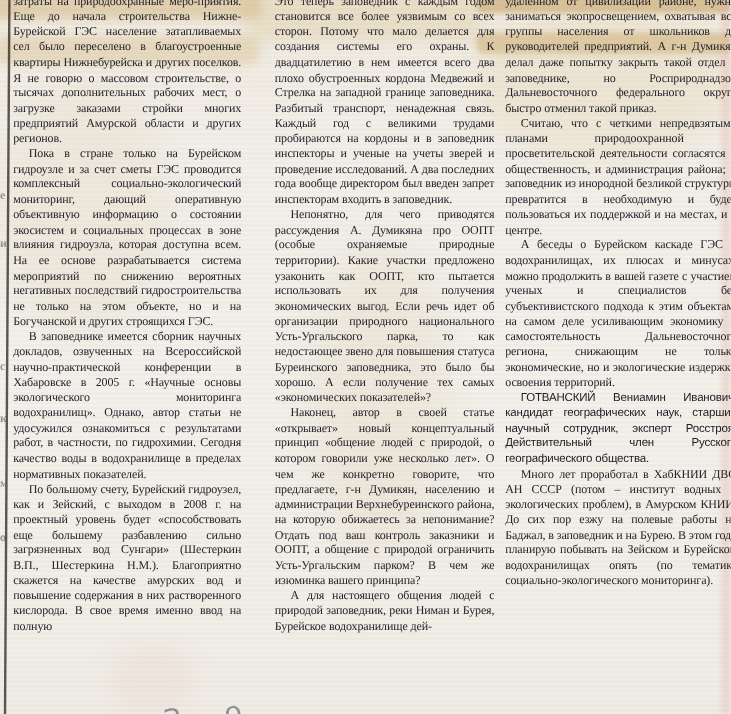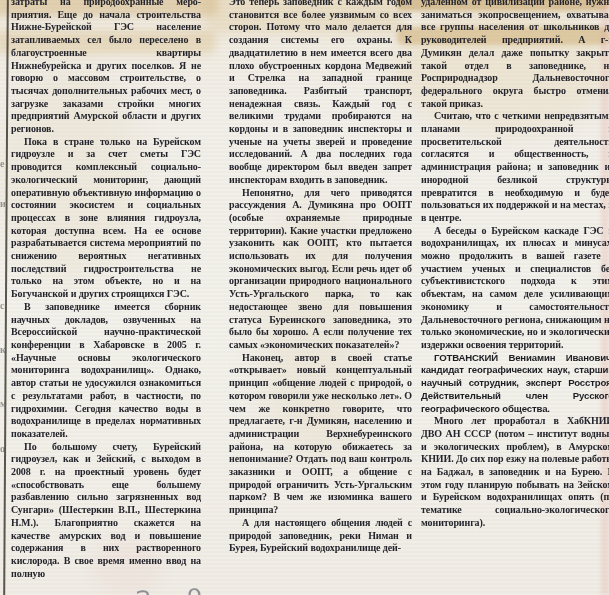--- a/index.html
+++ b/index.html
@@ -38,21 +38,21 @@
     background:var(--rule);opacity:.8;transform:rotate(.35deg);
   }
   .edge-frag{
     position:absolute;left:0;width:5px;overflow:hidden;
     color:#4c4a46;font-size:10px;font-weight:bold;opacity:.55;
   }
   
   .col{
     position:absolute;top:0;height:595px;overflow:hidden;
     color:var(--ink);
-    font-size:10px;font-weight:bold;line-height:12.7px;
+    font-size:10px;font-weight:normal;line-height:12.7px;
     letter-spacing:-0.1px;text-align:justify;
   }
   .col-inner{margin-top:-4px;}
   .col-1{left:11px;width:190px;}
   .col-2{left:229px;width:183px;}
   .col-3{left:421px;width:193px;}
   .col p{margin:0;text-indent:13px;}
   .col p.noindent{text-indent:0;}
   .col p.signature{
     font-family:"Liberation Sans", sans-serif;
@@ -97,21 +97,21 @@
       <p>В заповеднике имеется сборник научных докладов, озвученных на Всероссийской научно-практической конференции в Хабаровске в 2005 г. «Научные основы экологического мониторинга водохранилищ». Однако, автор статьи не удосужился ознакомиться с результатами работ, в частности, по гидрохимии. Сегодня качество воды в водохранилище в пределах нормативных показателей.</p>
       <p>По большому счету, Бурейский гидроузел, как и Зейский, с выходом в 2008 г. на проектный уровень будет «способствовать еще большему разбавлению сильно загрязненных вод Сунгари» (Шестеркин В.П., Шестеркина Н.М.). Благоприятно скажется на качестве амурских вод и повышение содержания в них растворенного кислорода. В свое время именно ввод на полную</p>
     </div>
   </div>
 
   <div class="col col-2">
     <div class="col-inner">
       <p class="noindent">Это теперь заповедник с каждым годом становится все более уязвимым со всех сторон. Потому что мало делается для создания системы его охраны. К двадцатилетию в нем имеется всего два плохо обустроенных кордона Медвежий и Стрелка на западной границе заповедника. Разбитый транспорт, ненадежная связь. Каждый год с великими трудами пробираются на кордоны и в заповедник инспекторы и ученые на учеты зверей и проведение исследований. А два последних года вообще директором был введен запрет инспекторам входить в заповедник.</p>
       <p>Непонятно, для чего приводятся рассуждения А. Думикяна про ООПТ (особые охраняемые природные территории). Какие участки предложено узаконить как ООПТ, кто пытается использовать их для получения экономических выгод. Если речь идет об организации природного национального Усть-Ургальского парка, то как недостающее звено для повышения статуса Буреинского заповедника, это было бы хорошо. А если получение тех самых «экономических показателей»?</p>
       <p>Наконец, автор в своей статье «открывает» новый концептуальный принцип «общение людей с природой, о котором говорили уже несколько лет». О чем же конкретно говорите, что предлагаете, г-н Думикян, населению и администрации Верхнебуреинского района, на которую обижаетесь за непонимание? Отдать под ваш контроль заказники и ООПТ, а общение с природой ограничить Усть-Ургальским парком? В чем же изюминка вашего принципа?</p>
-      <p>А для настоящего общения людей с природой заповедник, реки Ниман и Бурея, Бурейский водохранилище дей-</p>
+      <p>А для настоящего общения людей с природой заповедник, реки Ниман и Бурея, Бурейское водохранилище дей-</p>
     </div>
   </div>
 
   <div class="col col-3">
     <div class="col-inner">
       <p class="noindent">удаленном от цивилизации районе, нужно заниматься экопросвещением, охватывая все группы населения от школьников до руководителей предприятий. А г-н Думикян делал даже попытку закрыть такой отдел в заповеднике, но Росприроднадзор Дальневосточного федерального округа быстро отменил такой приказ.</p>
       <p>Считаю, что с четкими непредвзятыми планами природоохранной и просветительской деятельности согласятся и общественность, и администрация района; и заповедник из инородной безликой структуры превратится в необходимую и будет пользоваться их поддержкой и на местах, и в центре.</p>
       <p>А беседы о Бурейском каскаде ГЭС и водохранилищах, их плюсах и минусах, можно продолжить в вашей газете с участием ученых и специалистов без субъективистского подхода к этим объектам, на самом деле усиливающим экономику и самостоятельность Дальневосточного региона, снижающим не только экономические, но и экологические издержки освоения территорий.</p>
       <p class="signature">ГОТВАНСКИЙ Вениамин Иванович, кандидат географических наук, старший научный сотрудник, эксперт Росстроя. Действительный член Русского географического общества.</p>
       <p>Много лет проработал в ХабКНИИ ДВО АН СССР (потом – институт водных и экологических проблем), в Амурском КНИИ. До сих пор езжу на полевые работы на Баджал, в заповедник и на Бурею. В этом году планирую побывать на Зейском и Бурейском водохранилищах опять (по тематике социально-экологического мониторинга).</p>

